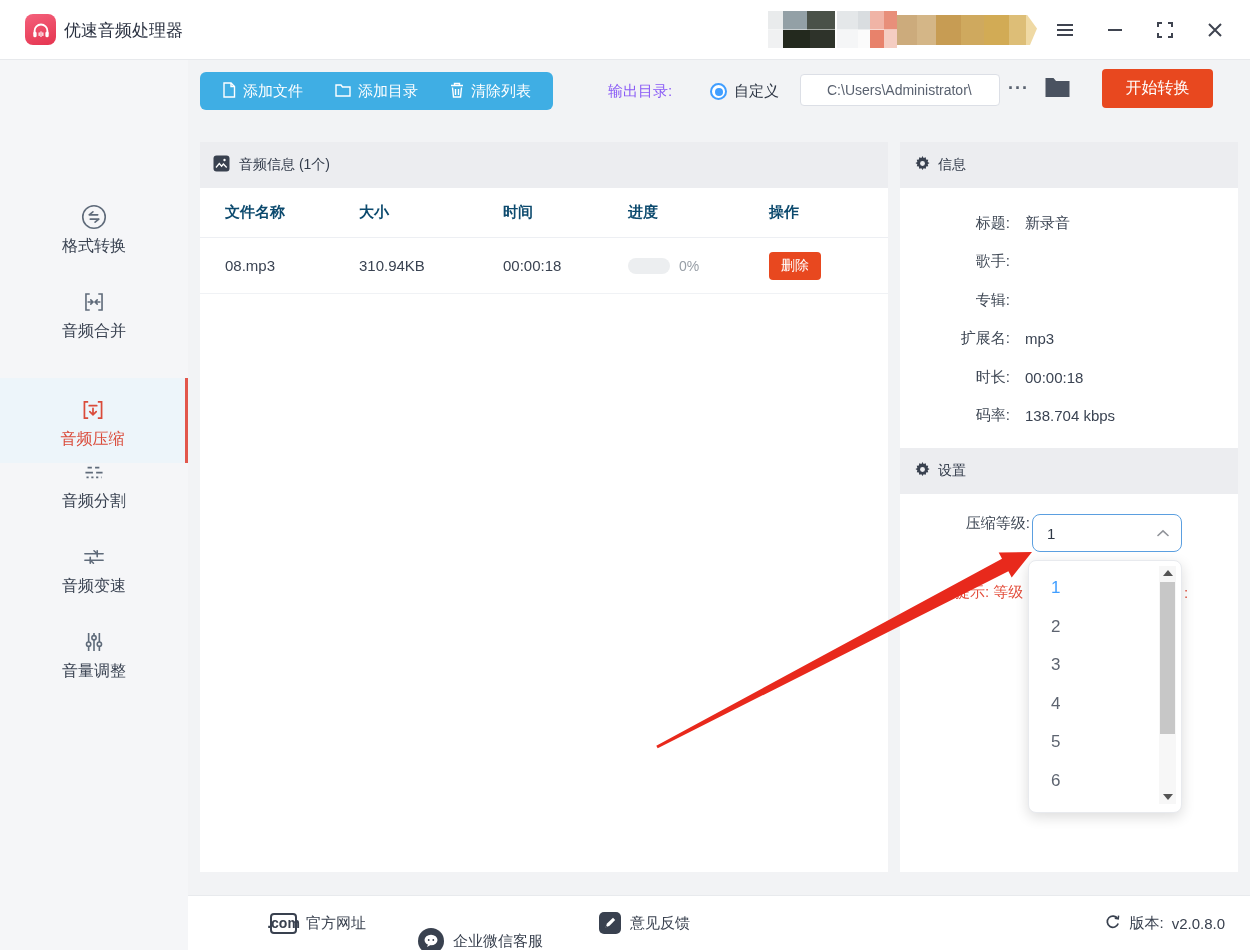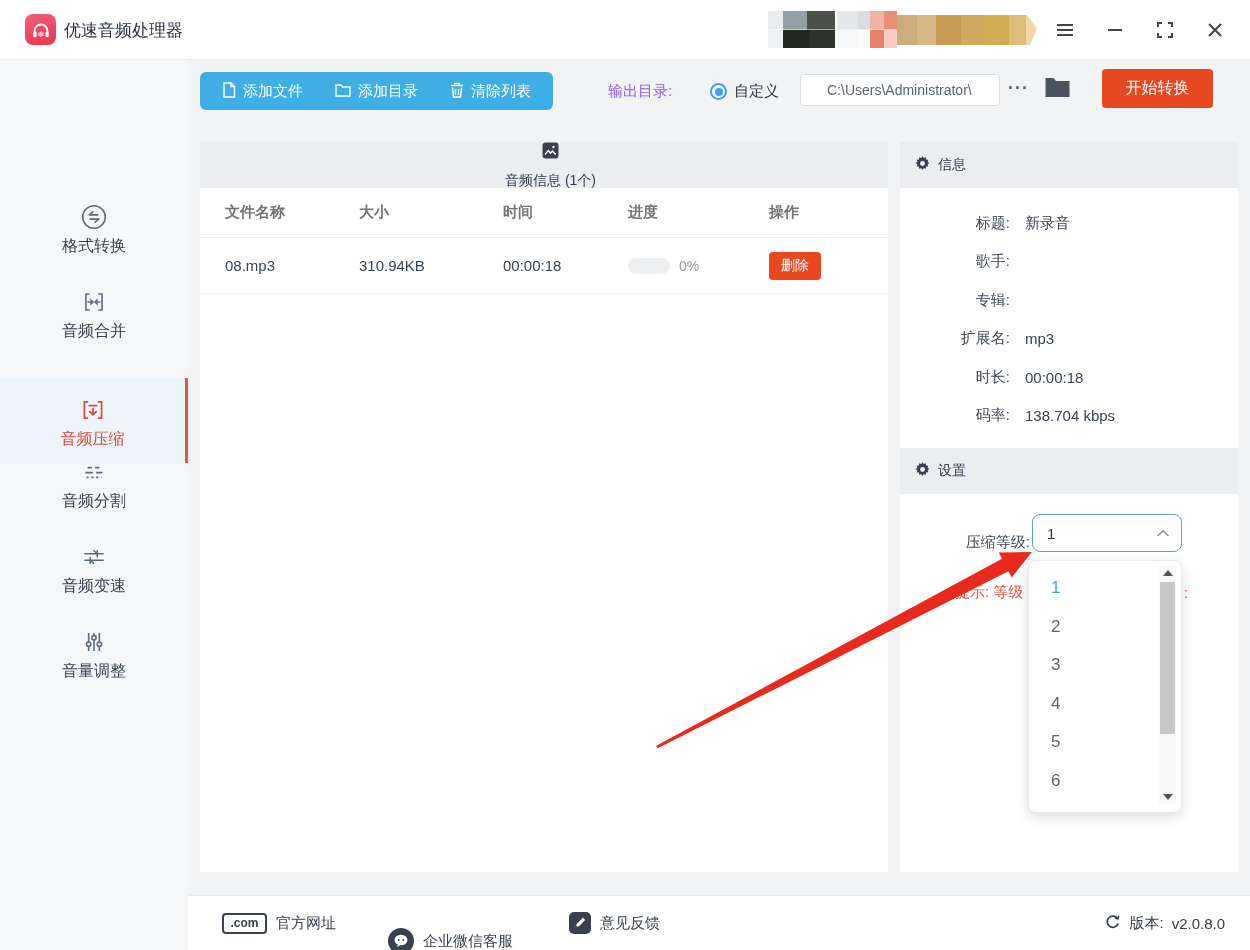--- a/index.html
+++ b/index.html
@@ -41,59 +41,59 @@
 
   
   .sidebar { position:absolute; left:0; top:60px; width:188px; height:890px; background:#f5f6f8; z-index:3; }
   .nav-item { position:absolute; left:0; width:188px; display:flex; flex-direction:column; align-items:center; cursor:pointer; color:#3a4352; }
   .nav-item .lbl { font-size:16px; }
   .nav-item.active { background:#edf5fa; border-right:3px solid #e2574c; color:#da4b3a; padding-top:17px; }
 
   
   .panel { position:absolute; background:#fff; }
   .file-panel { left:200px; top:142px; width:688px; height:730px; }
-  .strip { height:46px; background:#ecedf0; display:flex; align-items:center; padding-left:13px; gap:9px;flex-direction:column; }
+  .strip { height:46px; background:#ecedf0; display:flex; align-items:center; padding-left:13px; gap:9px; }
   .strip .strip-title { font-size:14px; color:#323b4a; }
-  .cols { display:flex; align-items:center; height:50px; border-bottom:1px solid #edeff3; font-size:15px; font-weight:bold; color:#737373; padding-left:25px; }
+  .cols { display:flex; align-items:center; height:50px; border-bottom:1px solid #edeff3; font-size:15px; font-weight:bold; color:#0c4a6e; padding-left:25px; }
   .c0{width:135px;} .c1{width:127px;} .c2{width:126px;margin-left:18px;} .c3{width:142px;} .c4{width:120px;}
   .frow { display:flex; align-items:center; height:56px; border-bottom:1px solid #f0f2f5; font-size:15px; color:#3a4352; padding-left:25px; }
   .prog-cell { display:flex; align-items:center; gap:9px; }
   .prog-pill { width:42px; height:16px; border-radius:8px; background:#eceef0; }
   .prog-text { font-size:14px; color:#979ea6; }
   .del-btn { width:52px; height:28px; background:#e8481f; border:none; border-radius:4px; color:#fff; font-size:14px; cursor:pointer; font-family:"Liberation Sans",sans-serif; }
 
   .right-panel { left:900px; top:142px; width:338px; height:730px; }
   .rp-strip { position:absolute; left:0; width:338px; height:46px; background:#ecedf0; display:flex; align-items:center; padding-left:15px; gap:8px; }
   .rp-strip .strip-title { font-size:14px; color:#323b4a; }
   .info-fields { position:absolute; left:0; top:62px; width:338px; }
   .ifield { display:flex; align-items:center; height:38.5px; font-size:15px; }
   .ifield .fl { width:110px; text-align:right; color:#3e4754; }
   .ifield .fv { margin-left:15px; color:#3a4352; }
-  .level-row { position:absolute; left:0; top:372px; width:338px; display:flex; align-items:flex-end; }
+  .level-row { position:absolute; left:0; top:372px; width:338px; display:flex; align-items:flex-start; }
   .level-row .fl { width:130px; text-align:right; color:#3e4754; font-size:15px; }
   .level-select { position:relative; margin-left:2px; width:150px; height:38px; border:1.5px solid #5b9fe0; border-radius:8px; background:#fff; display:flex; align-items:center; padding-left:14px; font-size:15px; color:#2f3846; cursor:pointer; }
   .tip { position:absolute; left:55px; top:441px; font-size:15px; color:#e34d3b; white-space:nowrap; }
   .tip-frag { position:absolute; left:1184px; top:584px; font-size:15px; color:#e34d3b; z-index:40; }
 
   
   .dropdown { position:absolute; left:1028px; top:560px; width:154px; height:253px; background:#fff; border:1px solid #e8eaee; border-radius:8px; box-shadow:0 4px 14px rgba(0,0,0,.14); z-index:50; overflow:hidden; }
   .dd-list { padding-top:8px; }
   .dd-opt { height:38.5px; display:flex; align-items:center; padding-left:22px; font-size:17px; color:#5d6470; cursor:pointer; }
   .dd-opt.selected { color:#409eff; }
   .dd-scroll { position:absolute; right:5px; top:5px; bottom:8px; width:17px; background:#f7f7f7; }
   .dd-thumb { position:absolute; left:1px; top:16px; width:15px; height:152px; background:#c7c7c7; cursor:pointer; }
   .dd-arrow { position:absolute; left:0; width:17px; height:14px; display:flex; align-items:center; justify-content:center; cursor:pointer; }
   .tri-up { width:0; height:0; border-left:5px solid transparent; border-right:5px solid transparent; border-bottom:6px solid #555; }
   .tri-dn { width:0; height:0; border-left:5px solid transparent; border-right:5px solid transparent; border-top:6px solid #555; }
 
   
   .footer { position:absolute; left:188px; bottom:0; width:1062px; height:55px; background:#fff; border-top:1px solid #e8eaed; display:flex; align-items:center; z-index:3; }
   .f-item { display:flex; align-items:center; gap:9px; font-size:15px; color:#39414f; cursor:pointer; }
   .f1{ margin-left:34px; } .f2{ margin-left:52px;margin-top:36px; } .f3{ margin-left:56px; }
-  .com-icon { width:45px; height:21px; border:2px solid #39414f; border-radius:4px; display:flex; align-items:center; justify-content:center; font-size:12px; font-weight:bold; color:#39414f; }
+  .com-icon { width:27px; height:21px; border:2px solid #39414f; border-radius:4px; display:flex; align-items:center; justify-content:center; font-size:14px; font-weight:bold; color:#39414f;margin-left:48px; }
   .wx-icon { width:26px; height:26px; border-radius:50%; background:#39414f; display:flex; align-items:center; justify-content:center; }
   .fb-icon { width:22px; height:22px; border-radius:5px; background:#39414f; display:flex; align-items:center; justify-content:center; }
   .version { position:absolute; right:25px; display:flex; align-items:center; gap:8px; font-size:15px; color:#39414f; }
 
   .arrow-overlay { position:absolute; inset:0; z-index:60; pointer-events:none; }
 </style>
 </head>
 <body>
 
 <div class="page">

